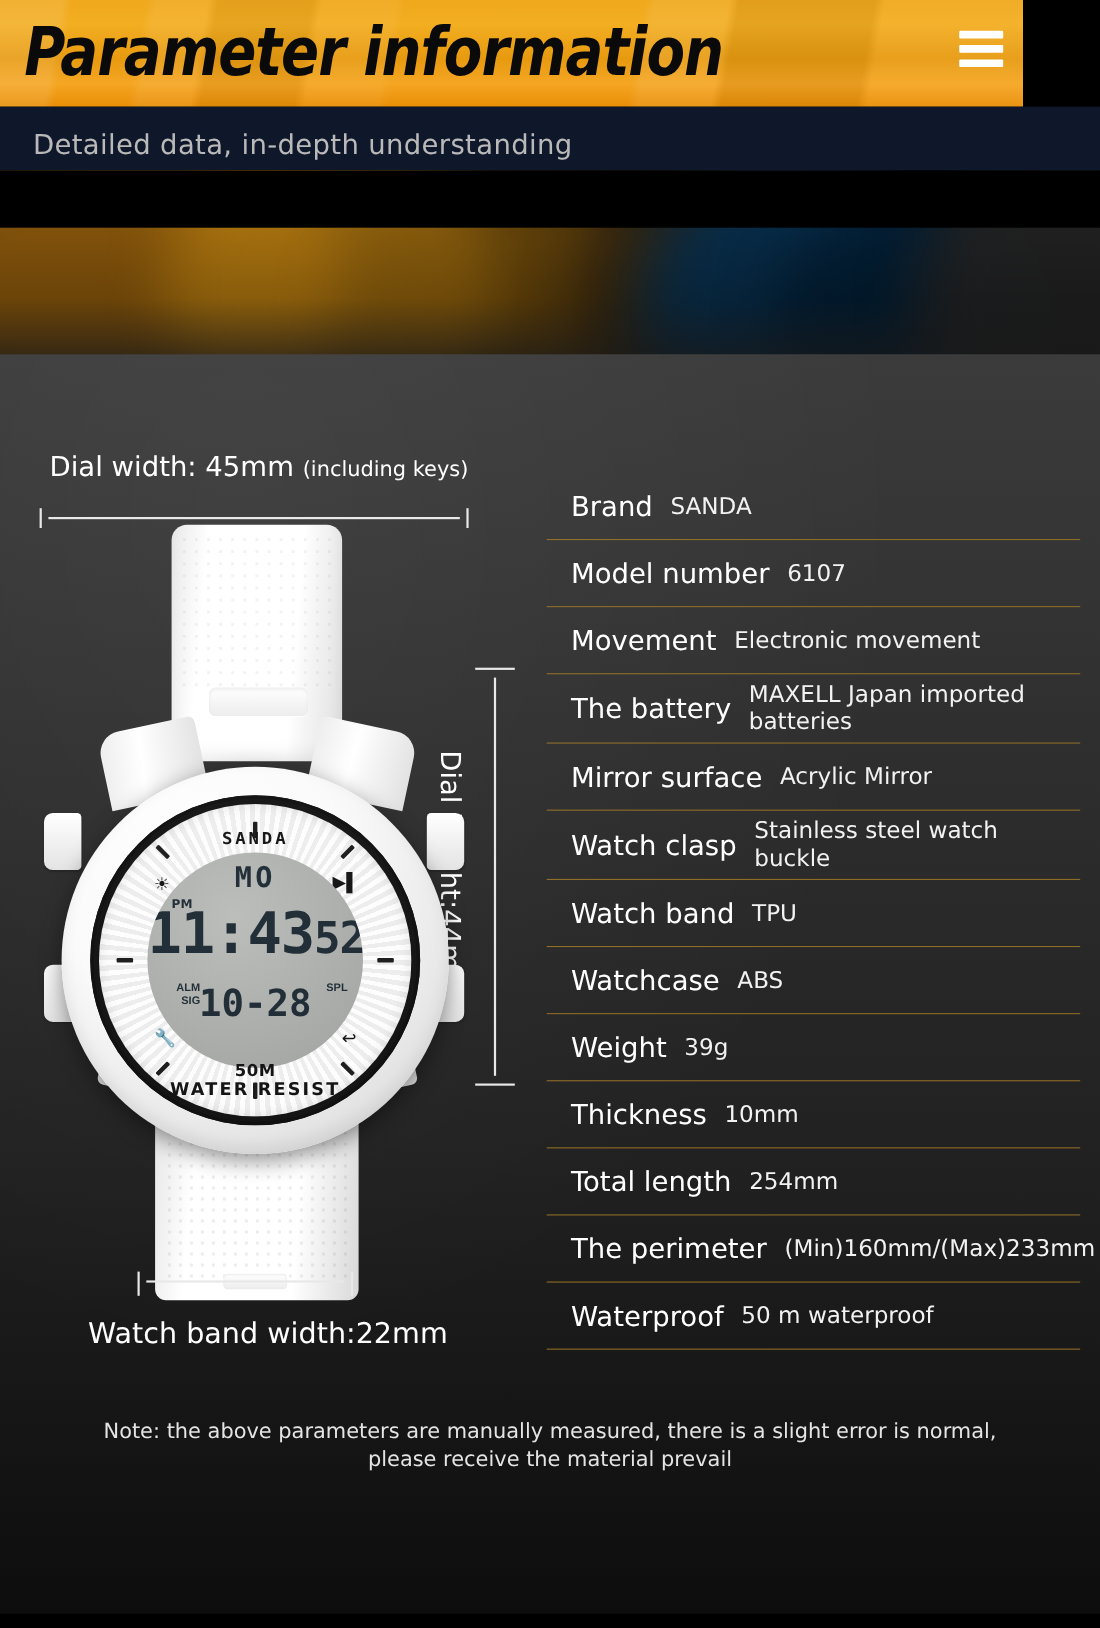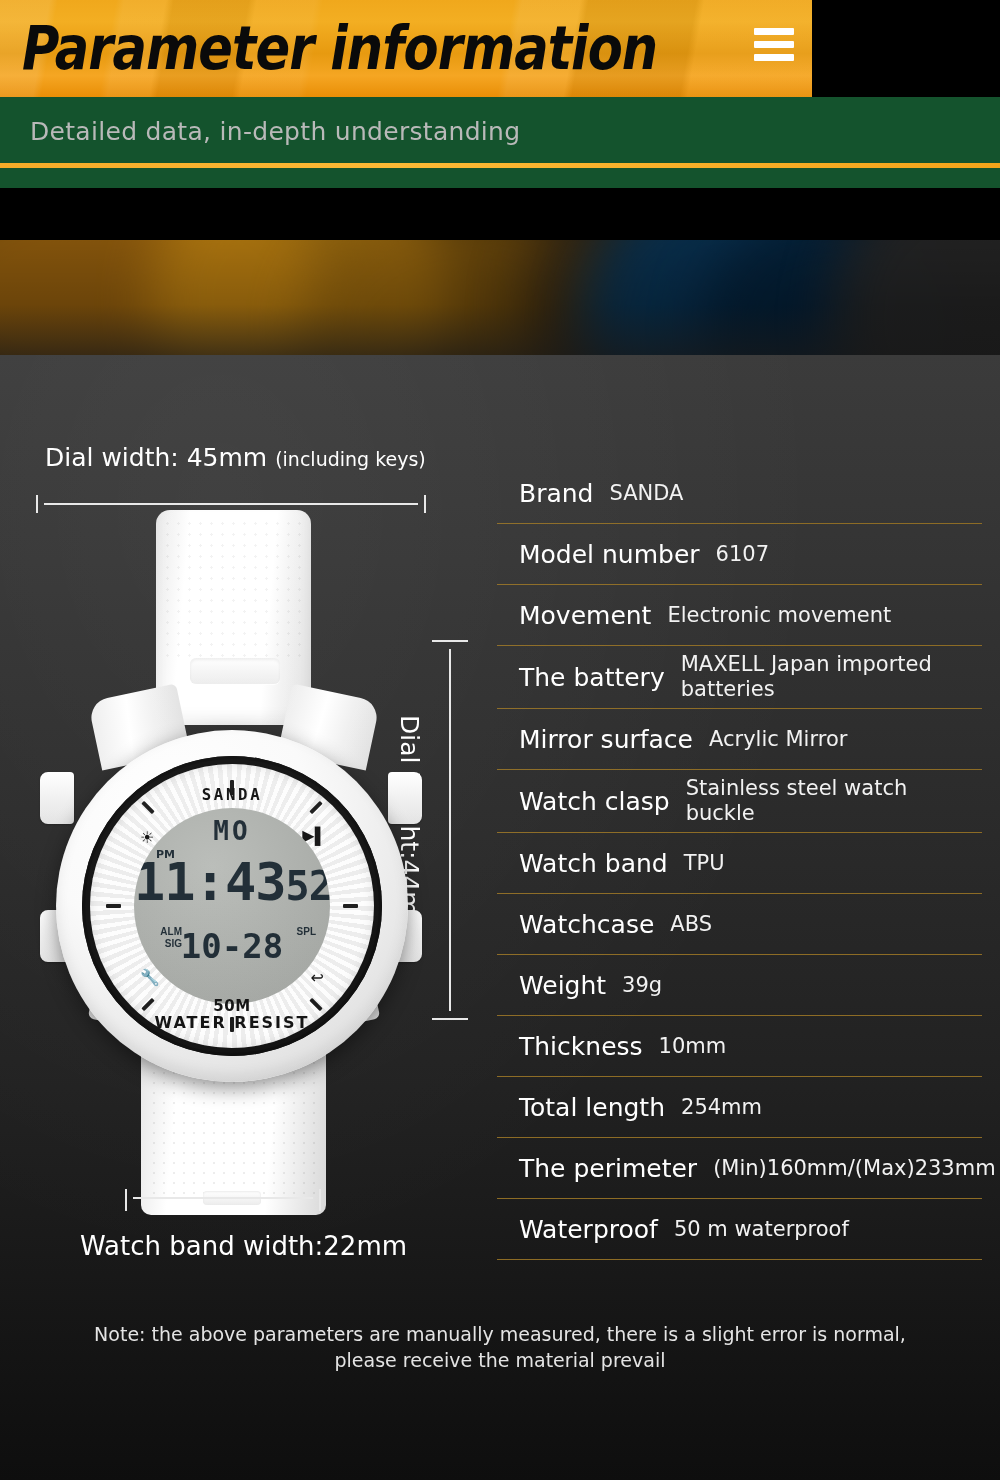--- a/index.html
+++ b/index.html
@@ -1,21 +1,21 @@
 <!DOCTYPE html>
 <html><head>
 <meta charset="utf-8">
 <style>
   * { margin:0; padding:0; box-sizing:border-box; }
   html,body { width:1000px; height:1480px; background:#000; }
   body { font-family:"Liberation Sans", sans-serif; overflow:hidden; position:relative; }
 
   
   .header-bar{
-    position:relative; width:812px; height:97px;
+    position:relative; width:930px; height:97px;
     background:linear-gradient(180deg,#f0a81c 0%,#f3ae22 22%,#e79a10 55%,#f5a623 78%,#e98e06 100%);
     overflow:hidden;
   }
   .header-bar::before{
     content:""; position:absolute; inset:0;
     background:
       linear-gradient(100deg, rgba(255,255,255,0.10) 0 6%, rgba(0,0,0,0) 7% 14%,
                       rgba(255,255,255,0.07) 15% 20%, rgba(0,0,0,0.05) 21% 30%,
                       rgba(255,255,255,0.05) 31% 38%, rgba(0,0,0,0) 39% 62%,
                       rgba(255,255,255,0.08) 63% 70%, rgba(0,0,0,0.06) 71% 84%,
@@ -32,21 +32,21 @@
   }
   .hamburger{
     position:absolute; right:18px; top:28px;
     width:40px; height:33px; display:flex; flex-direction:column;
     justify-content:space-between; cursor:pointer;
   }
   .hamburger span{ display:block; width:40px; height:7px; background:#ffffff; border-radius:1px; }
 
   
   .subtitle-strip{
-    position:relative; width:1000px; height:91px; background:#14532d;
+    position:relative; width:1000px; height:58px; background:#0f172a;
   }
   .subtitle-text{
     position:absolute; left:30px; top:20px;
     font-size:25px; color:#b9b9b9; letter-spacing:0.3px;
     font-family:"DejaVu Sans","Liberation Sans",sans-serif;
   }
   .gold-rule{
     position:absolute; left:0; top:0; width:1000px; height:5px;
     background:linear-gradient(90deg,#f5ab28,#fcb935 40%,#f3a41a 100%);
   }

